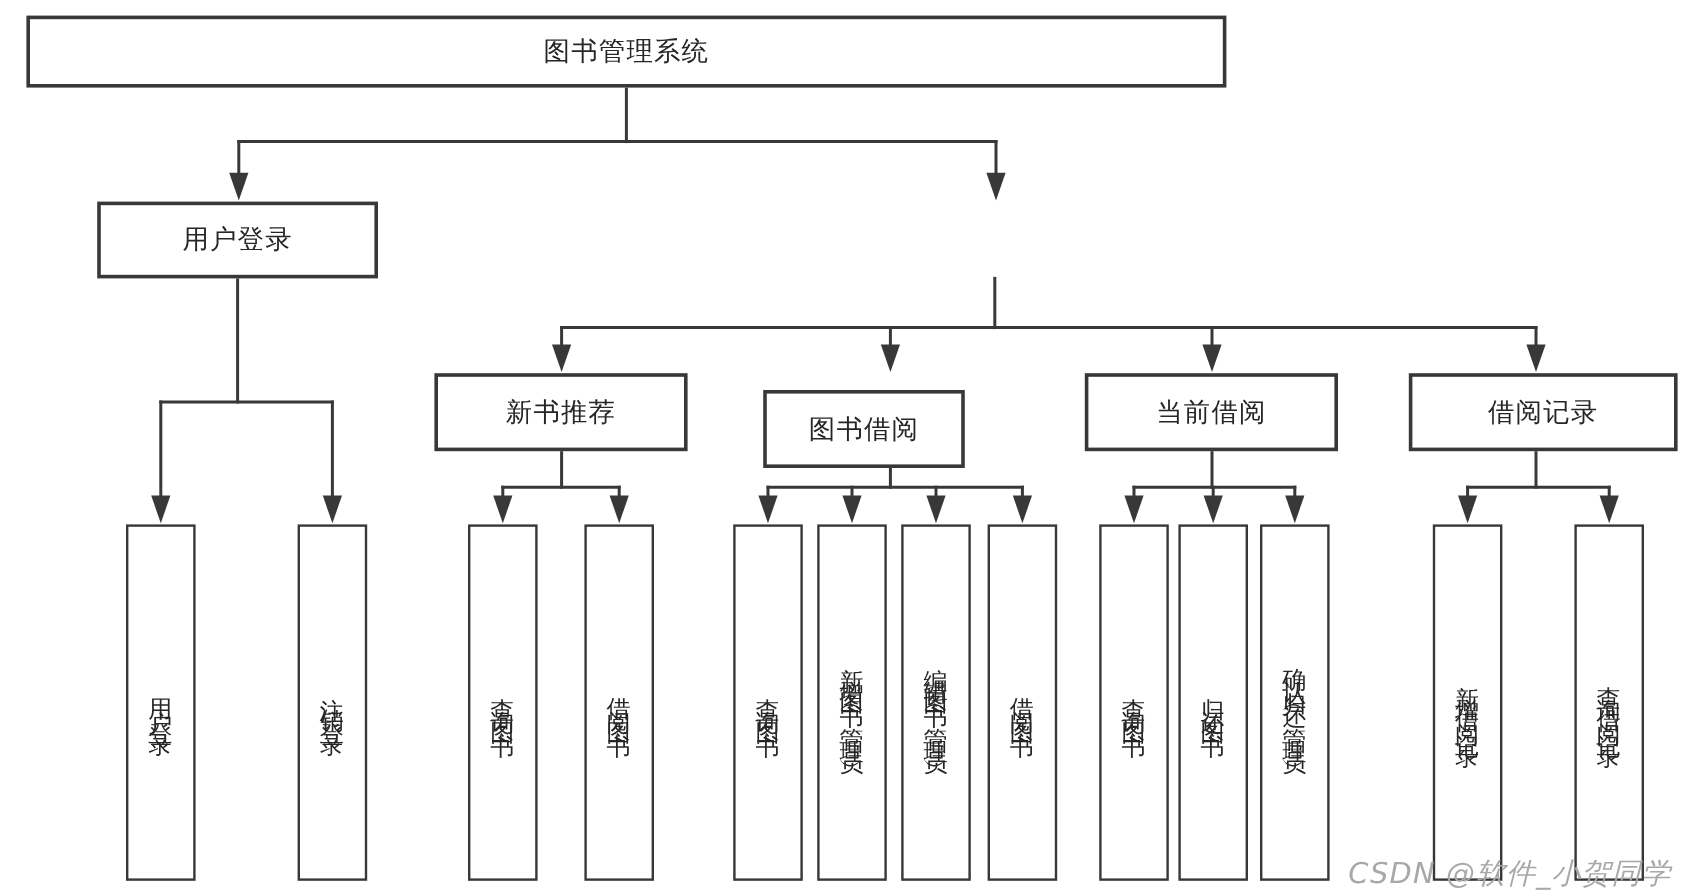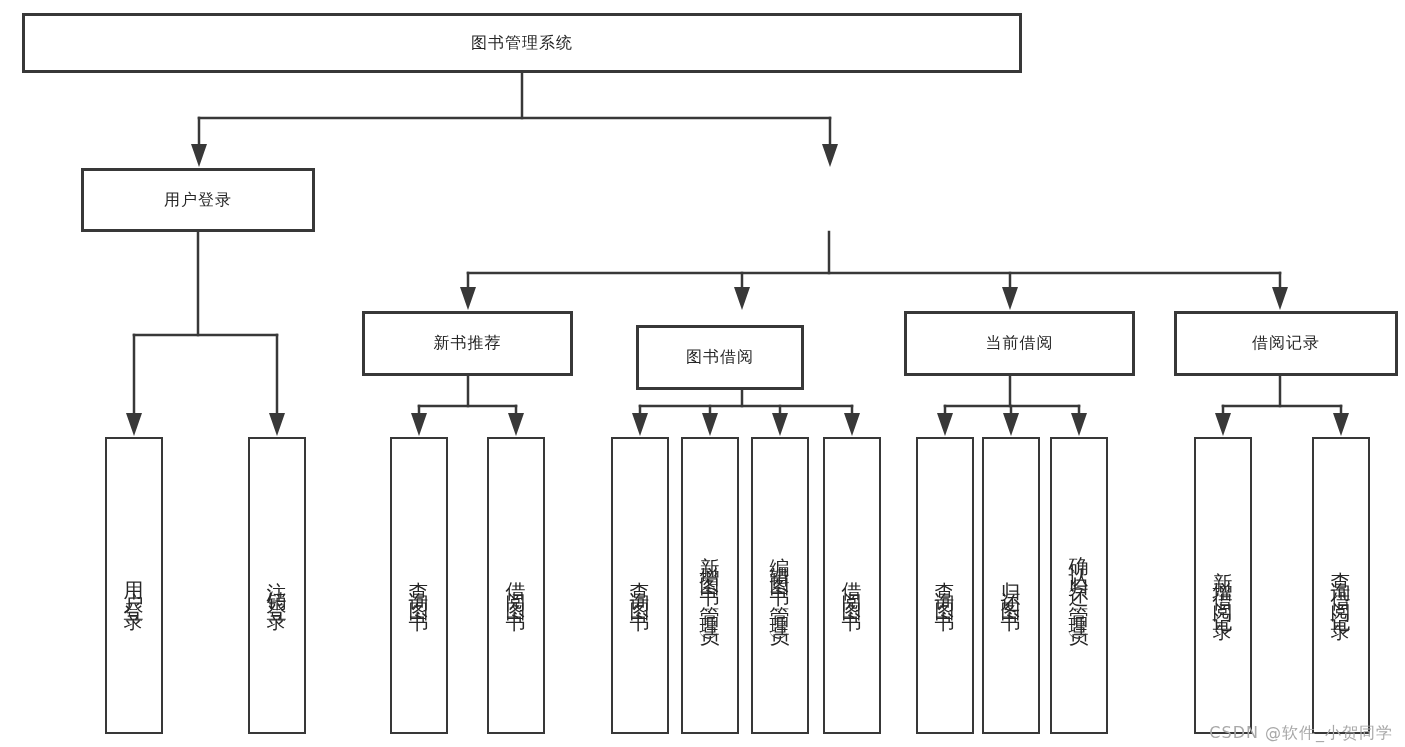--- a/index.html
+++ b/index.html
@@ -8,33 +8,33 @@
     font-family:"DejaVu Sans","Liberation Sans",sans-serif;
     color:#262626;overflow:hidden;
   }
   #stage{position:absolute;left:0;top:0;width:1405px;height:747px;}
   svg.wires{position:absolute;left:0;top:0;z-index:1;}
   .node{
     position:absolute;background:#ffffff;border:3px solid #383838;
     box-sizing:border-box;display:flex;align-items:center;justify-content:center;
     z-index:2;
   }
-  .hbox{font-size:16px;letter-spacing:1px;white-space:nowrap;}
+  .hbox{font-size:22px;letter-spacing:1px;white-space:nowrap;}
   .vbox{
     border-width:2.5px;
     font-size:20px;
     writing-mode:vertical-rl;
     text-orientation:mixed;
     letter-spacing:10px;
     line-height:1;
     white-space:nowrap;
   }
   .watermark{
     position:absolute;right:12px;bottom:3px;z-index:5;
-    font-size:16px;color:#a8a8a8;letter-spacing:1px;white-space:nowrap;
+    font-size:24px;color:#a8a8a8;letter-spacing:1px;white-space:nowrap;font-style:italic;
   }
 </style>
 </head>
 <body>
 
 <div id="stage">
 
   <svg class="wires" width="1405" height="747" viewBox="0 0 1405 747">
       <line x1="522" y1="73" x2="522" y2="118" stroke="#383838" stroke-width="2.5" stroke-linecap="square"></line>
       <line x1="199" y1="118" x2="830" y2="118" stroke="#383838" stroke-width="2.5" stroke-linecap="square"></line>
@@ -97,21 +97,21 @@
   <div class="node hbox" style="left:81px;top:168px;width:234px;height:64px;">
     <span>用户登录</span>
   </div>
 
   <div class="node hbox" style="left:362px;top:311px;width:211px;height:65px;">
     <span>新书推荐</span>
   </div>
   <div class="node hbox" style="left:636px;top:311px;width:168px;height:65px;margin-top:14px;">
     <span>图书借阅</span>
   </div>
-  <div class="node hbox" style="left:904px;top:311px;width:231px;height:65px;">
+  <div class="node hbox" style="left:904px;top:311px;width:211px;height:65px;">
     <span>当前借阅</span>
   </div>
   <div class="node hbox" style="left:1174px;top:311px;width:224px;height:65px;">
     <span>借阅记录</span>
   </div>
 
   <div class="node vbox" style="left:105px;top:437px;width:58px;height:297px;">
     <span>用户登录</span>
   </div>
   <div class="node vbox" style="left:248px;top:437px;width:58px;height:297px;">

